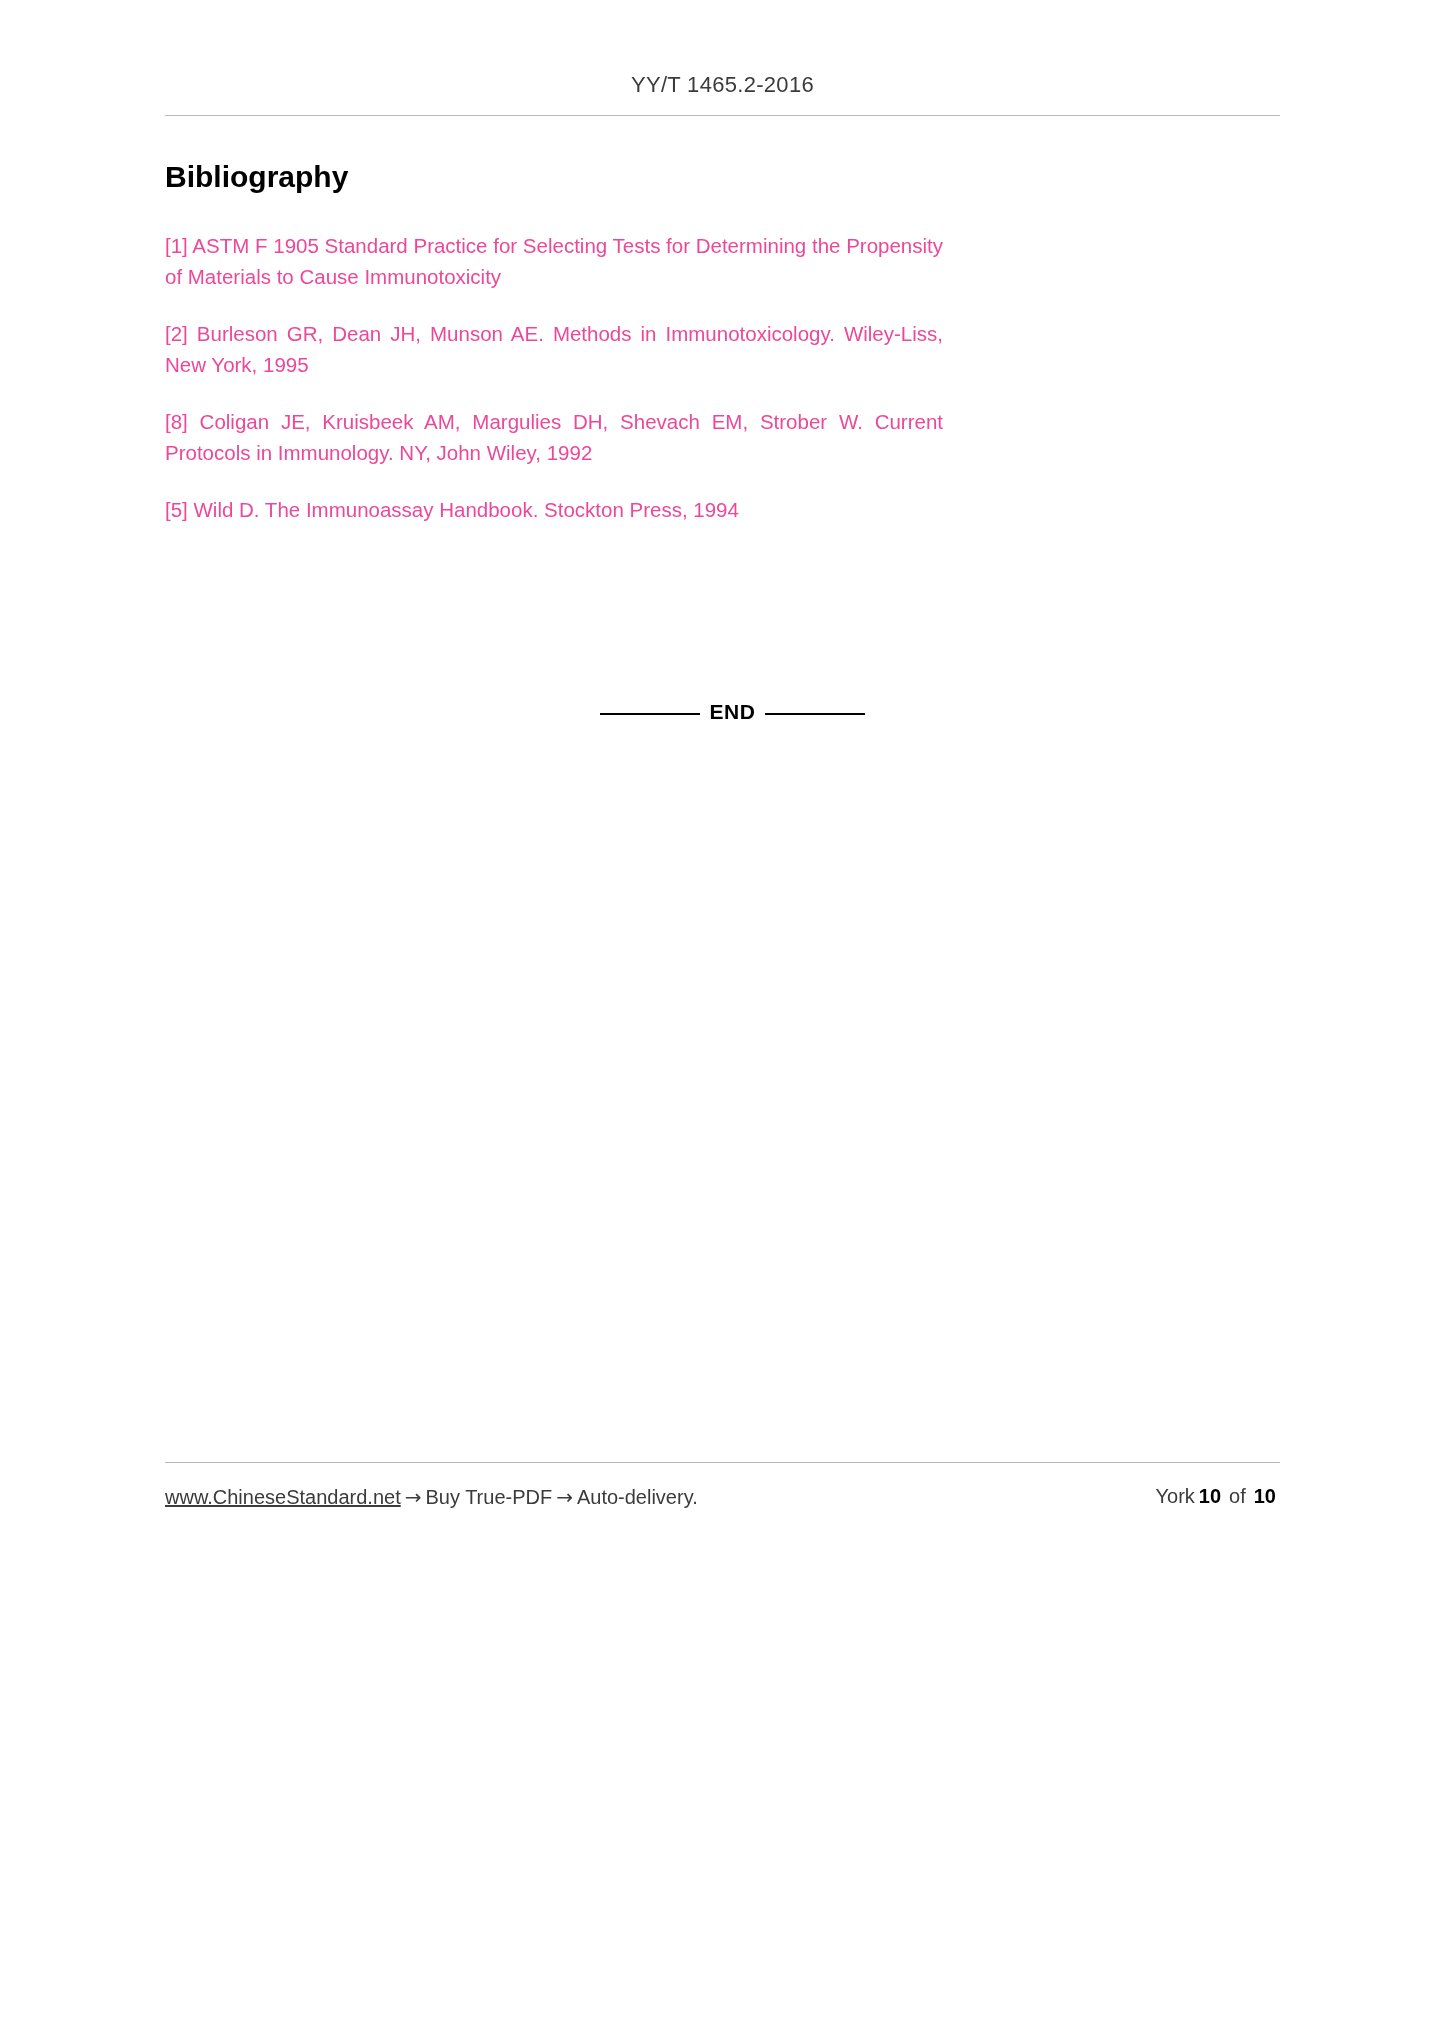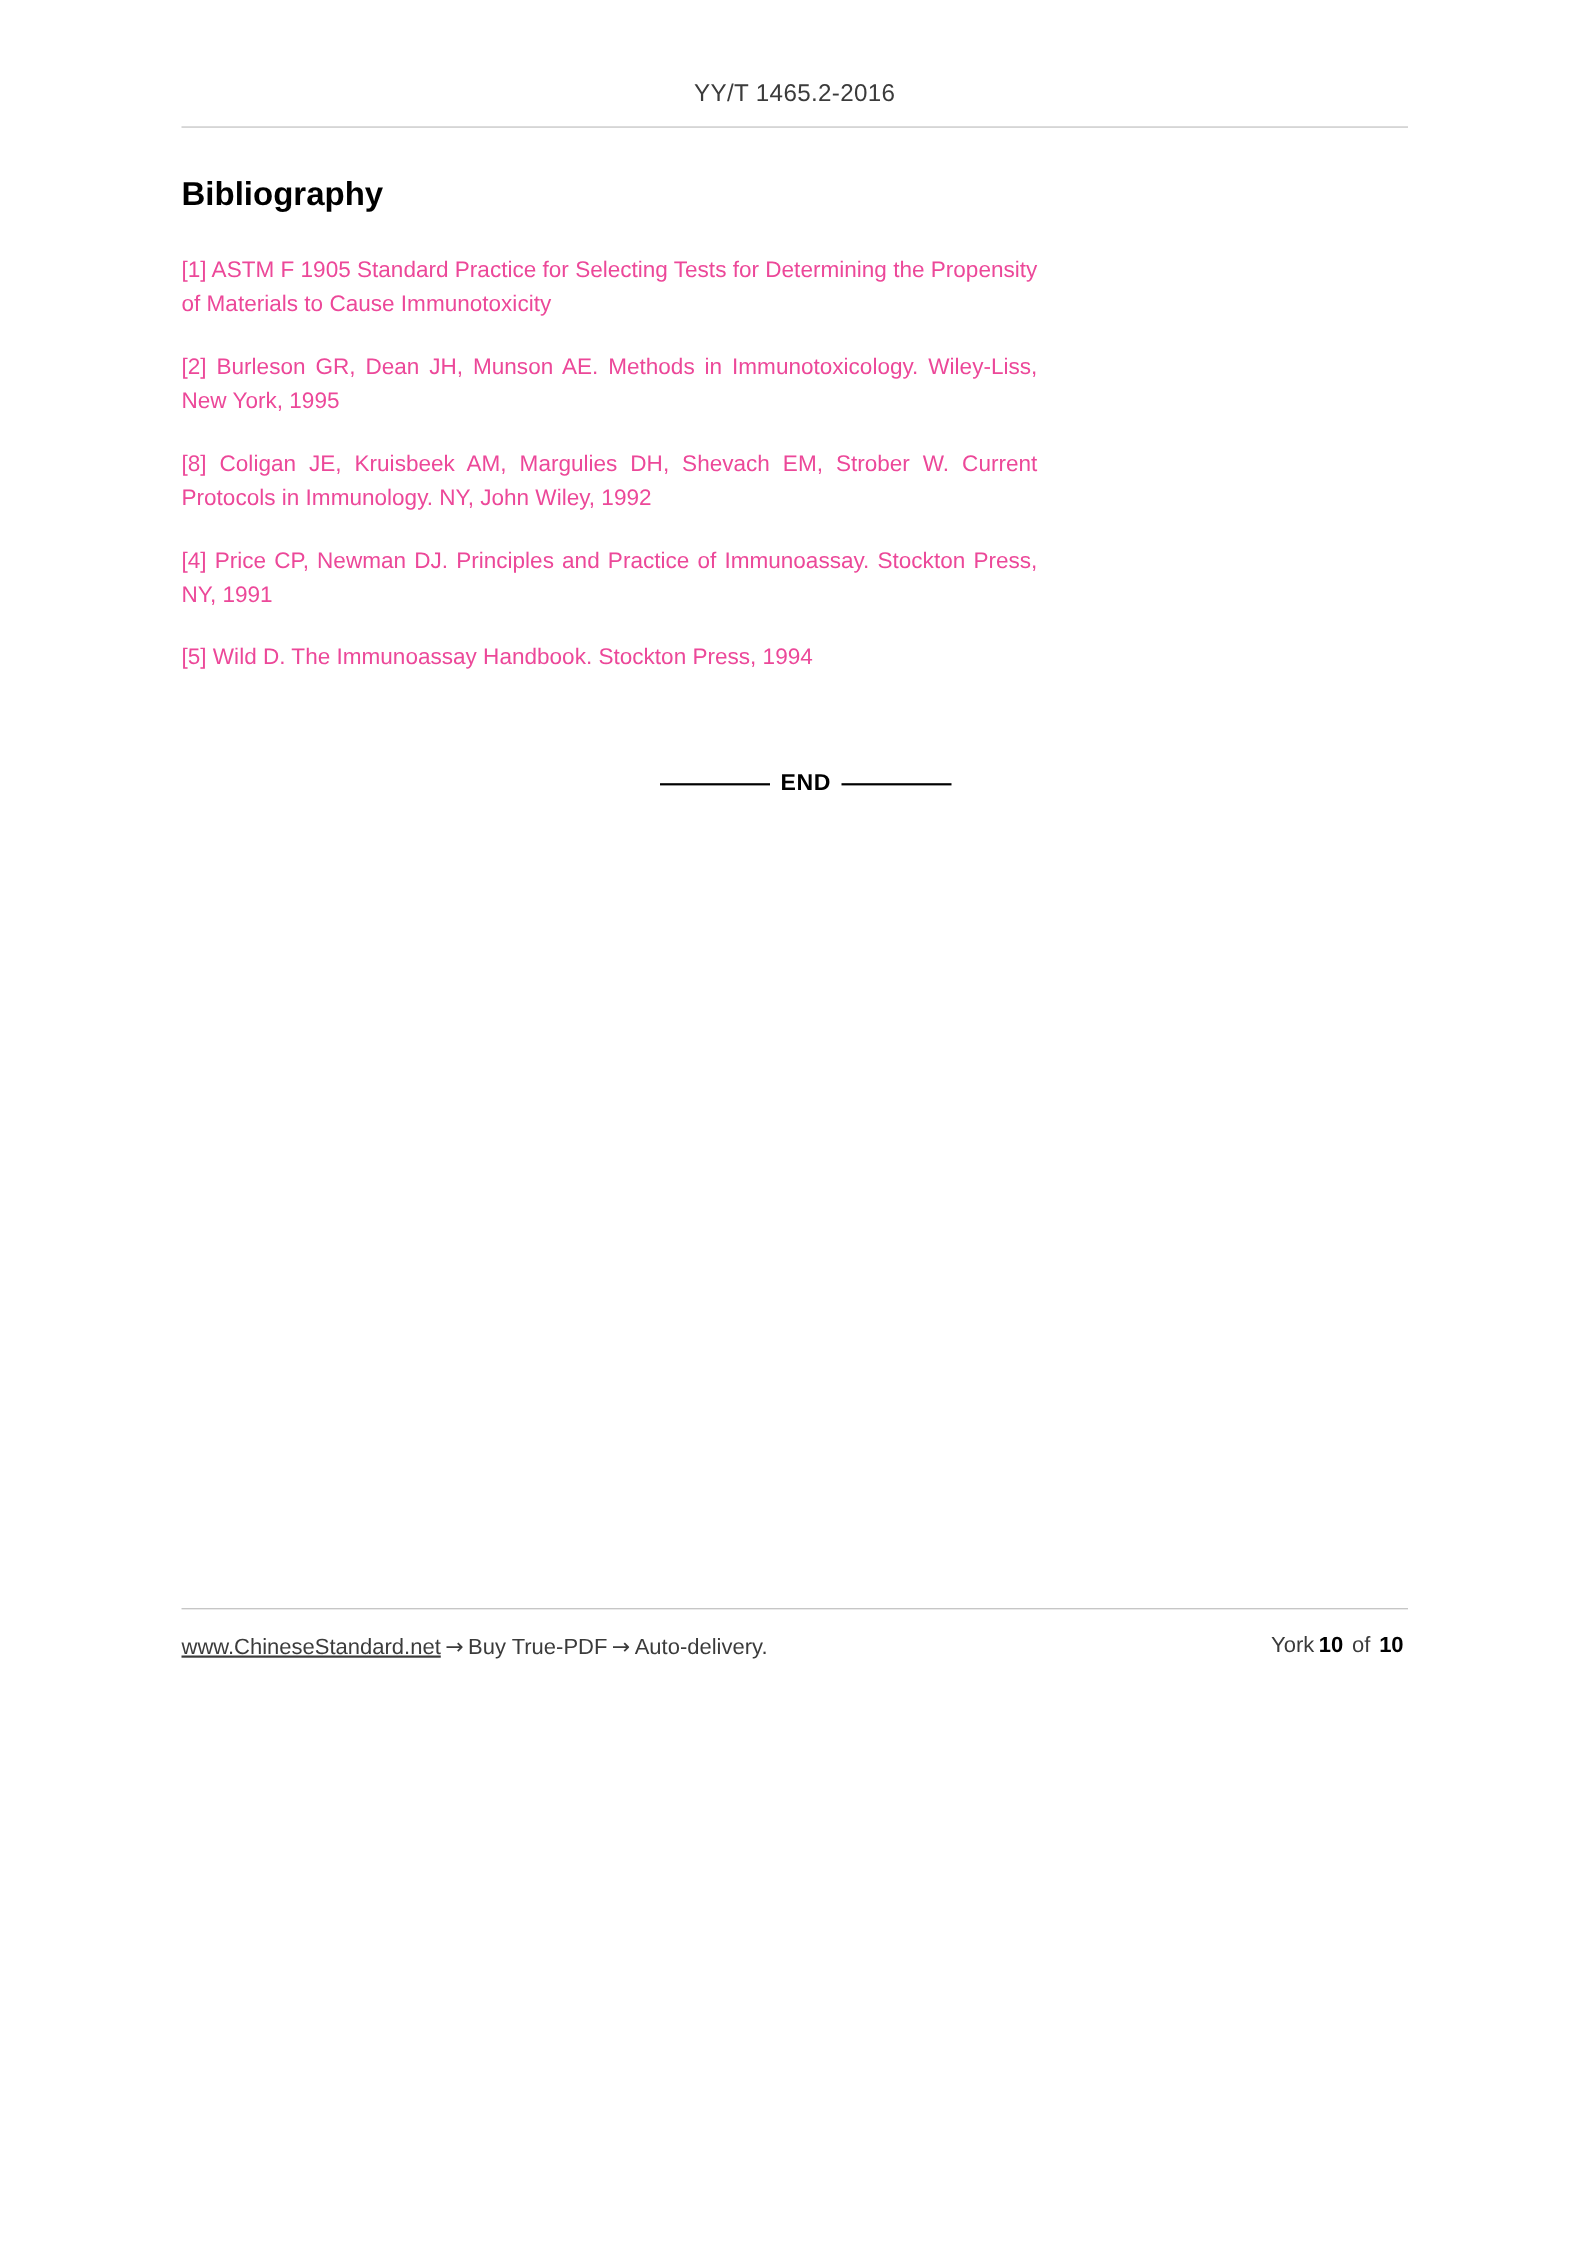--- a/index.html
+++ b/index.html
@@ -144,21 +144,20 @@
     <span class="header-title">YY/T 1465.2-2016</span>
   </div>
   <div class="header-rule"></div>
 
   <div class="doc-title">Bibliography</div>
 
   <div class="content">
     <p class="ref">[1] ASTM F 1905 Standard Practice for Selecting Tests for Determining the Propensity of Materials to Cause Immunotoxicity</p>
     <p class="ref">[2] Burleson GR, Dean JH, Munson AE. Methods in Immunotoxicology. Wiley-Liss, New York, 1995</p>
     <p class="ref">[8] Coligan JE, Kruisbeek AM, Margulies DH, Shevach EM, Strober W. Current Protocols in Immunology. NY, John Wiley, 1992</p>
-    <p class="ref">[4] Price CP, Newman DJ. Principles and Practice of Immunoassay. Stockton Press, NY, 1991</p>
     <p class="ref">[5] Wild D. The Immunoassay Handbook. Stockton Press, 1994</p>
   </div>
 
   <div class="end-line">
     <span class="end-rule"></span><span class="end-word">END</span><span class="end-rule"></span>
   </div>
 
   <div class="footer-rule"></div>
   <div class="footer">
     <div class="footer-left">

